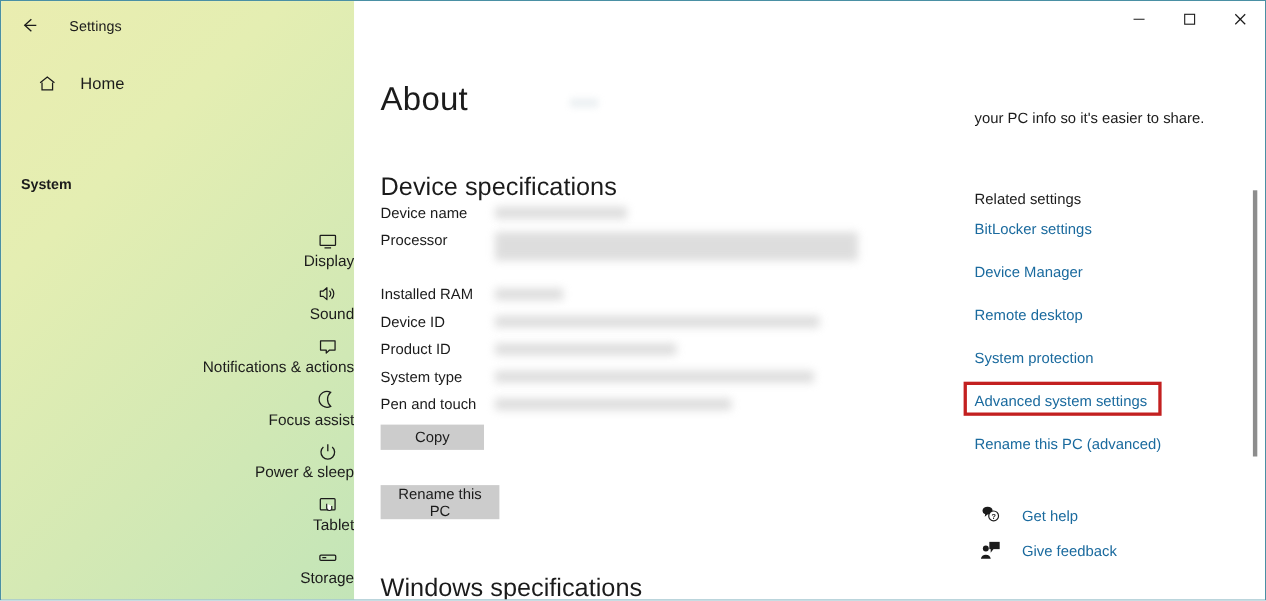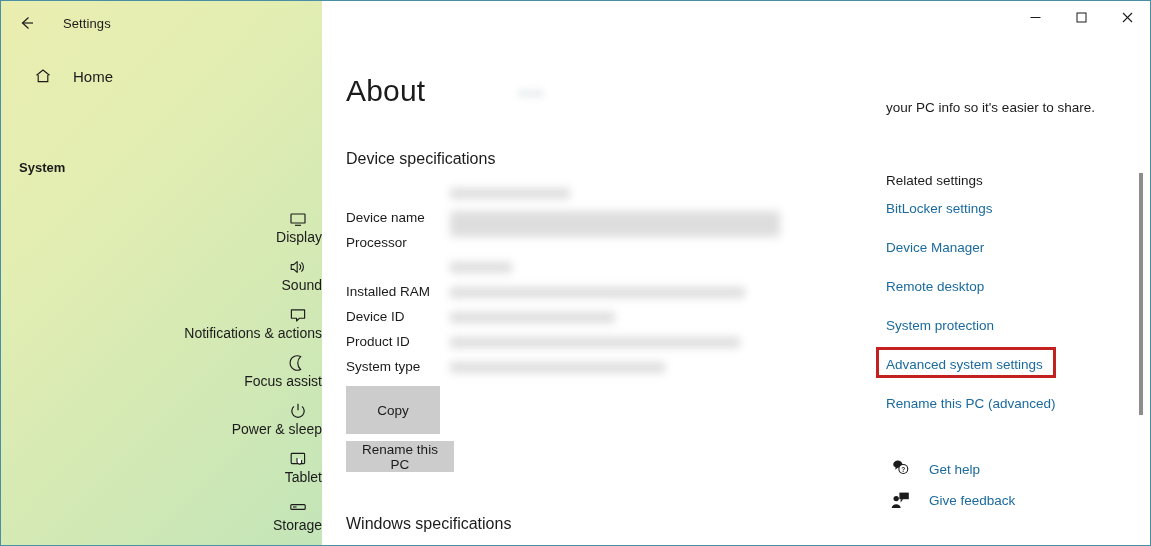--- a/index.html
+++ b/index.html
@@ -114,49 +114,49 @@
   }
   .ghost-blur {
     position: absolute;
     background: #dfe6ea;
     filter: blur(3px);
     opacity: .55;
     border-radius: 2px;
   }
   .h2 {
     position: absolute; left: 24px;
-    font-size: 16px; color: #1b1b1b; font-weight: normal; text-align: right;
+    font-size: 23px; color: #1b1b1b; font-weight: normal; text-align: right;
   }
   #spec-table {
     position: absolute; left: 24px; top: 182px;
     width: 470px;
   }
   .spec-row { display: flex; height: 25px; align-items: flex-start; }
   .spec-label {
     width: 104px; flex: none;
-    font-size: 13.5px; color: #1b1b1b; line-height: 22px; margin-top: 24px;
+    font-size: 13.5px; color: #1b1b1b; line-height: 22px;
   }
   .spec-value-blur {
     background: #c9c9c9;
     filter: blur(4px);
     opacity: .62;
     height: 11px;
     margin-top: 5px;
     border-radius: 2px;
   }
   .spec-value-blur.l2 { height: 26px; margin-top: 3px; }
   .btn {
     position: absolute;
     background: #cccccc;
     border: none;
     font-family: "Liberation Sans", sans-serif;
     font-size: 13.5px; color: #1b1b1b;
     cursor: default;
   }
-  #btn-copy { left: 24px; top: 385px; width: 94px; height: 48px; }
+  #btn-copy { left: 24px; top: 385px; width: 94px; height: 23px; }
   #btn-rename { left: 24px; top: 440px; width: 108px; height: 31px; }
   
   #right-col {
     position: absolute; left: 564px; top: 0;
     width: 250px;
   }
   .rc-intro {
     position: absolute; left: 0; top: 98px;
     width: 250px;
     font-size: 13.5px; color: #1b1b1b; line-height: 18px;

